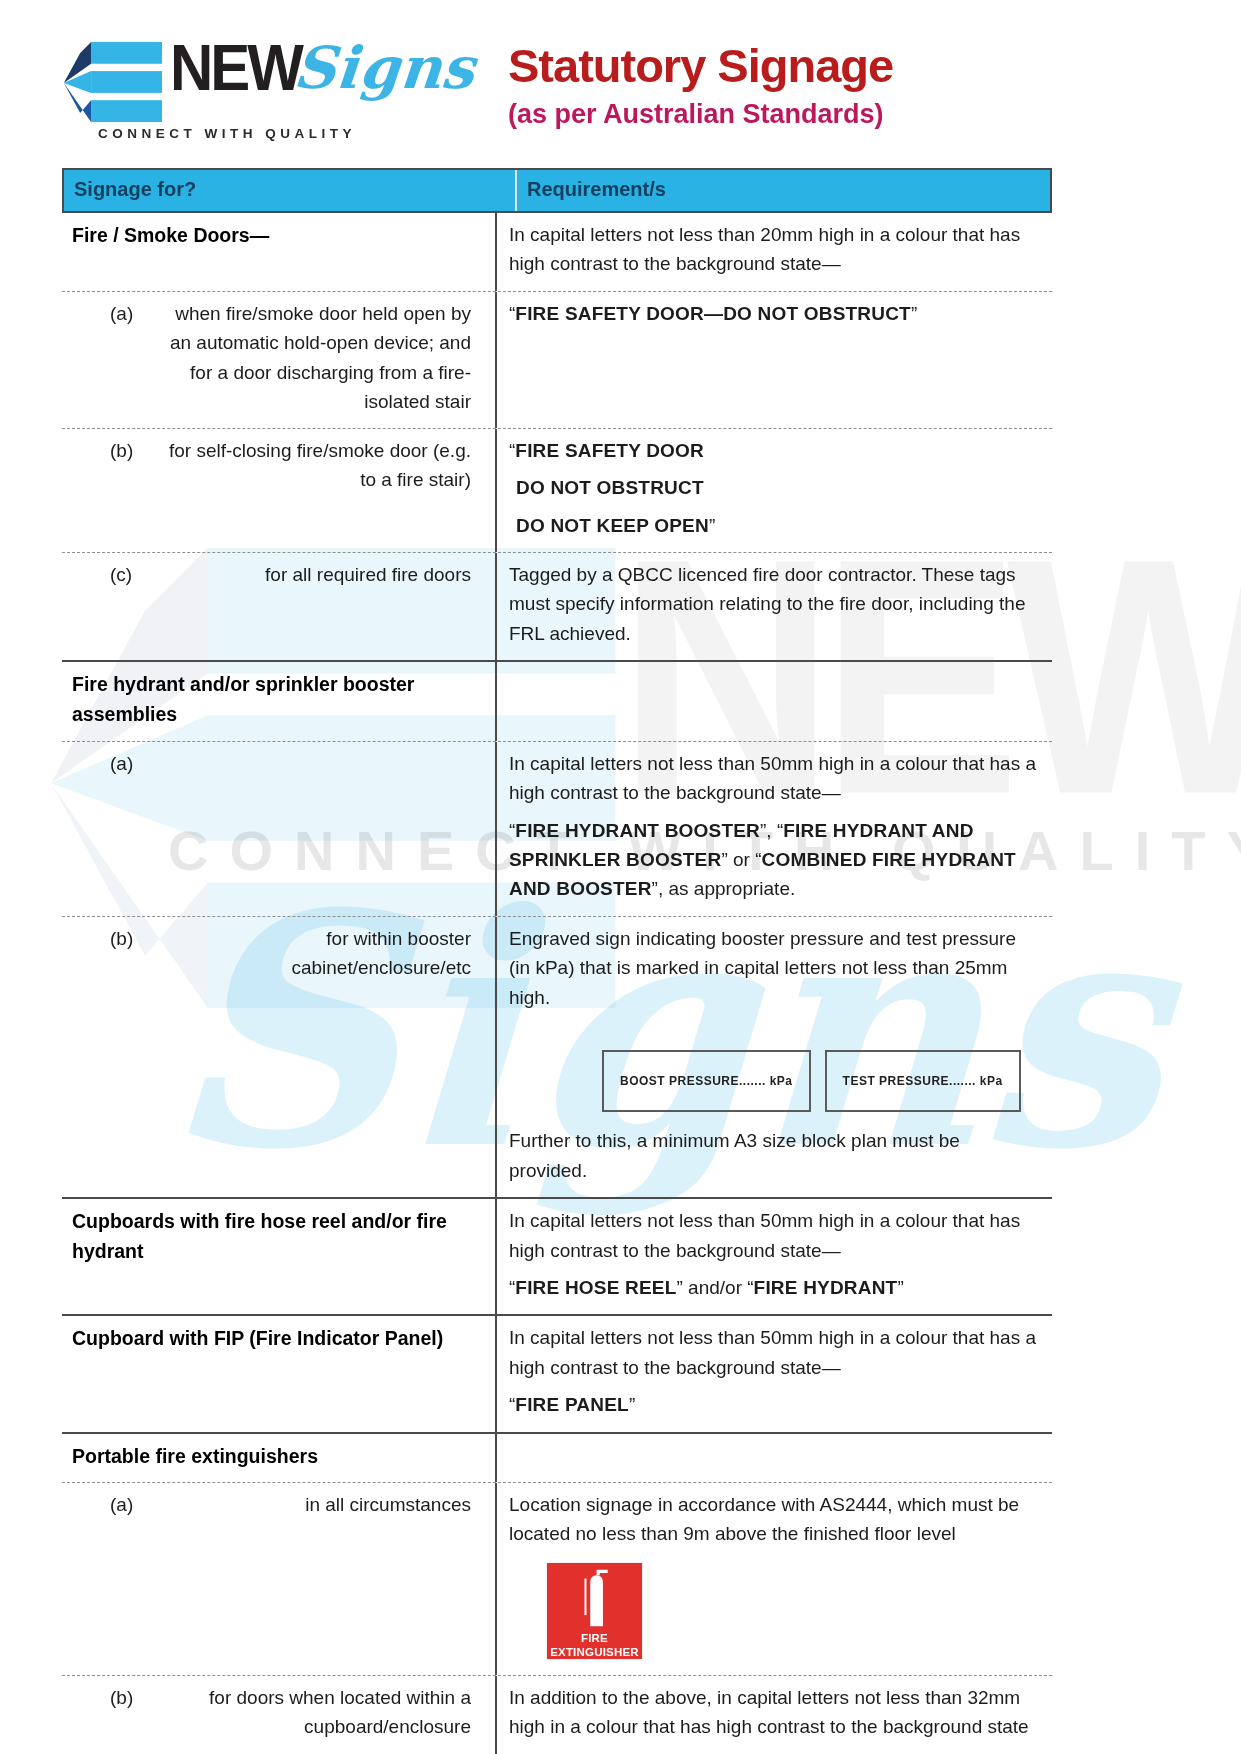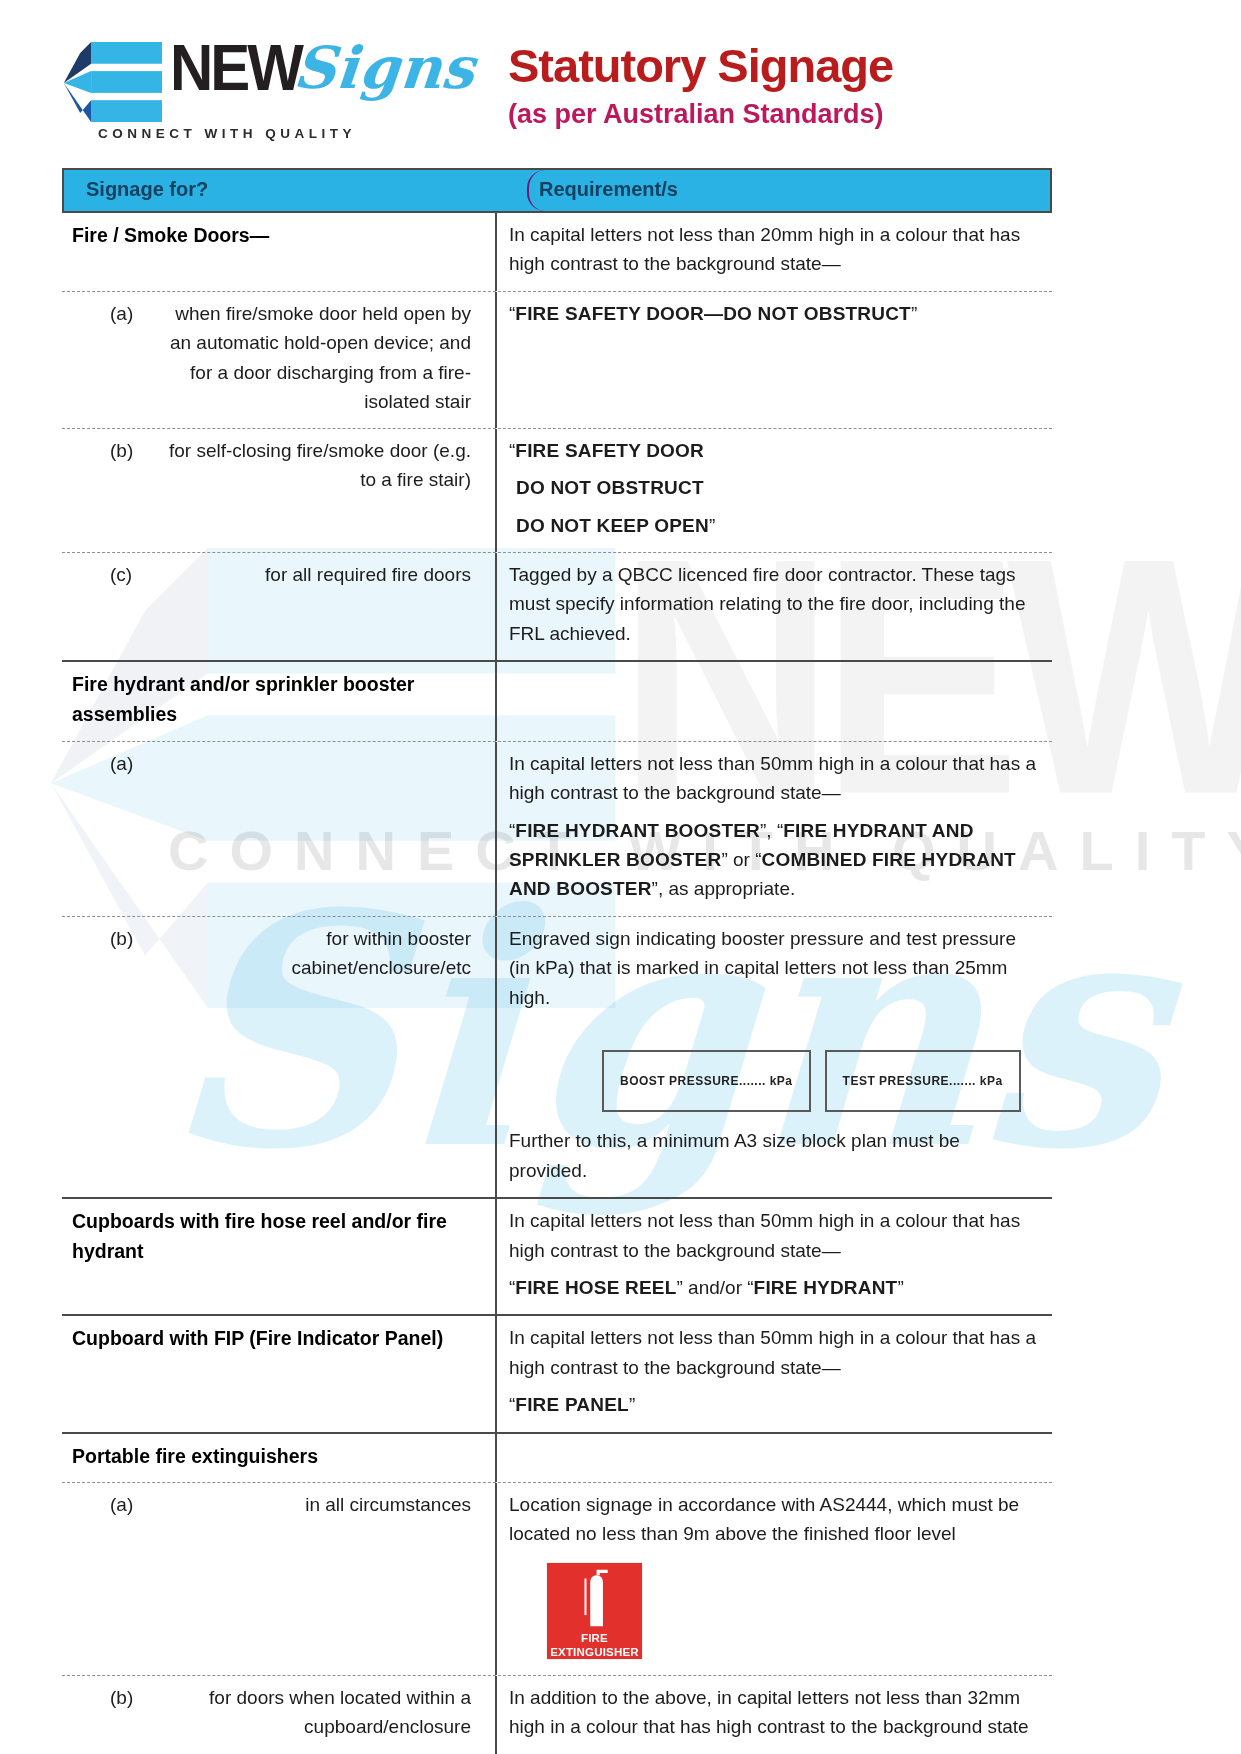--- a/index.html
+++ b/index.html
@@ -62,22 +62,22 @@
     border-bottom:2px solid #4a4a4a;
     font-size:19px; line-height:1.55;
   }
   .thead {
     display:flex; background:#2ab2e4;
     border:2px solid #4a4a4a;
   }
   .thead .th {
     padding:4px 10px 6px 10px; font-weight:bold; font-size:20px; color:#15405f;
   }
-  .th-left { width:431px; flex:none;margin-left:12px; }
-  .th-right { flex:1; border-left:2px solid #701a75;border-radius:18px; }
+  .th-left { width:431px; flex:none; }
+  .th-right { flex:1; border-left:2px solid #e5e5e5; }
 
   .row { display:flex; }
   .row.solid { border-top:2px solid #4a4a4a; }
   .row.dashed { border-top:1px dashed #8f8f8f; }
   .row:first-child { border-top:none; }
   .cell { box-sizing:border-box; }
   .cleft { width:433px; flex:none; padding:7px 10px 11px 10px; min-height:34px; }
   .cright { flex:1; border-left:2px solid #4a4a4a; padding:7px 14px 12px 12px; }
 
   .section-label { color:#000000; font-weight:bold; font-size:19.5px; }

